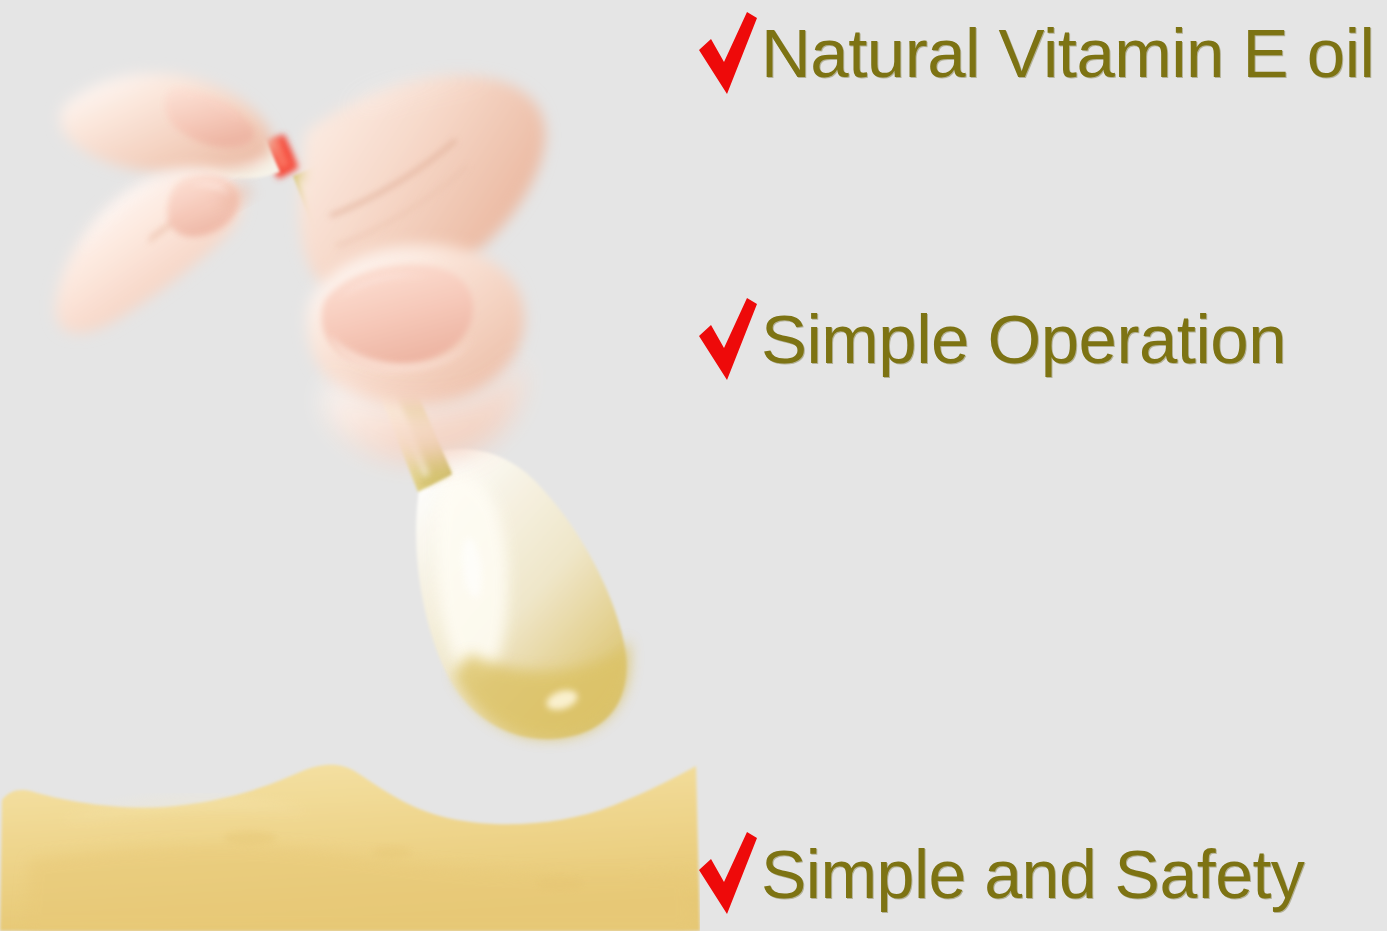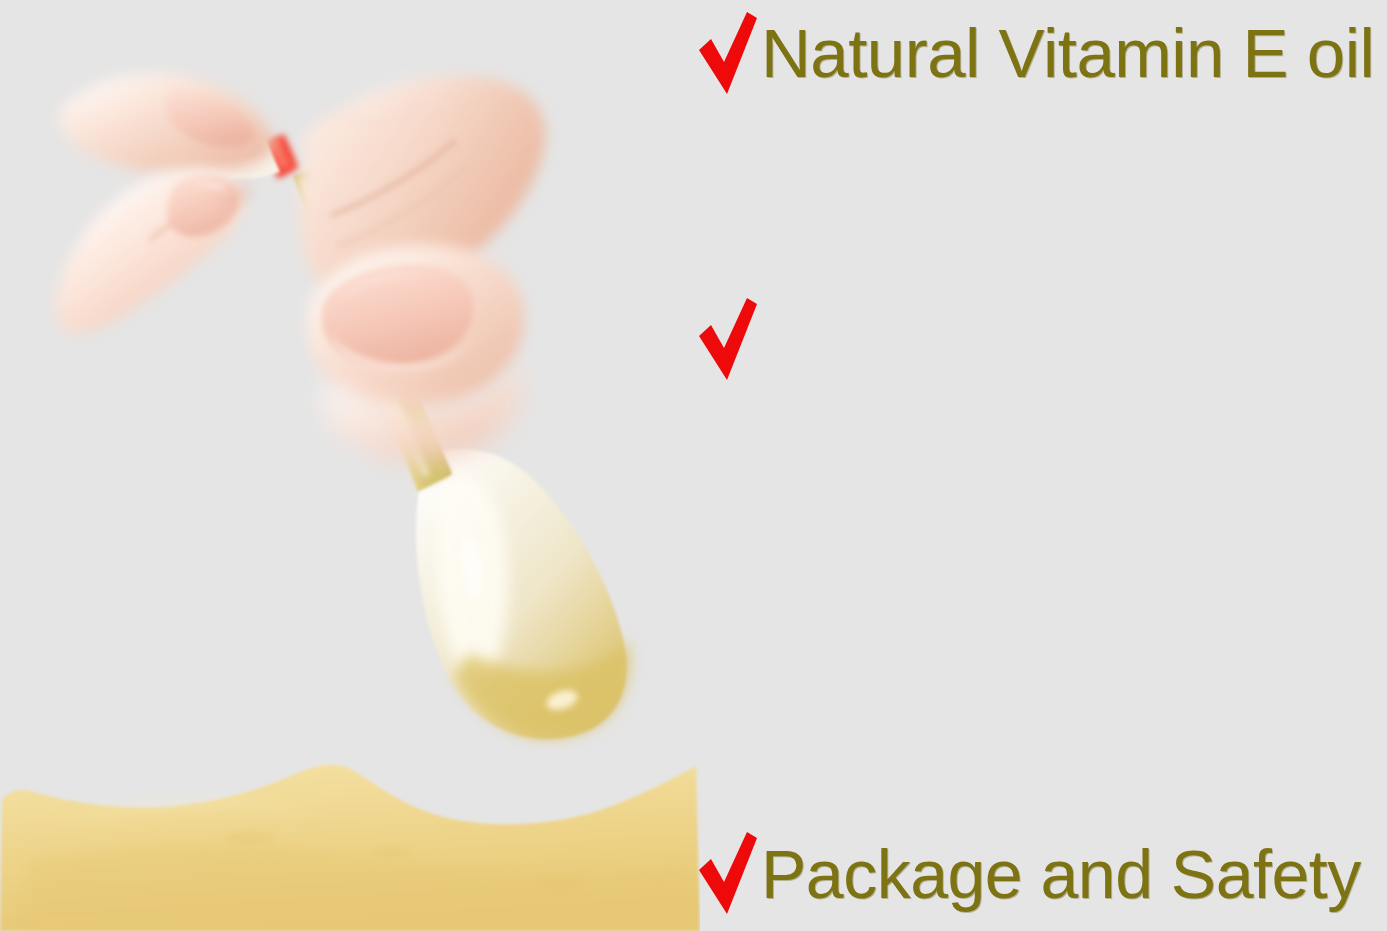--- a/index.html
+++ b/index.html
@@ -265,26 +265,27 @@
       </span>
       <span class="feature-label">Natural Vitamin E oil</span>
     </div>
 
     <div class="feature-row r1">
       <span class="check-icon">
         <svg viewBox="0 0 62 96" xmlns="http://www.w3.org/2000/svg">
           <path fill="#ee0a0a" d="M2,44 L14,33 L27,56 L50,6 L60,12 L30,88 Z"></path>
         </svg>
       </span>
+      <span class="feature-label">Simple Operation</span>
     </div>
 
 
     <div class="feature-row r3">
       <span class="check-icon">
         <svg viewBox="0 0 62 96" xmlns="http://www.w3.org/2000/svg">
           <path fill="#ee0a0a" d="M2,44 L14,33 L27,56 L50,6 L60,12 L30,88 Z"></path>
         </svg>
       </span>
-      <span class="feature-label">Package and Safety</span>
+      <span class="feature-label">Simple and Safety</span>
     </div>
 
   </div>
 </div>
 
 </body></html>

